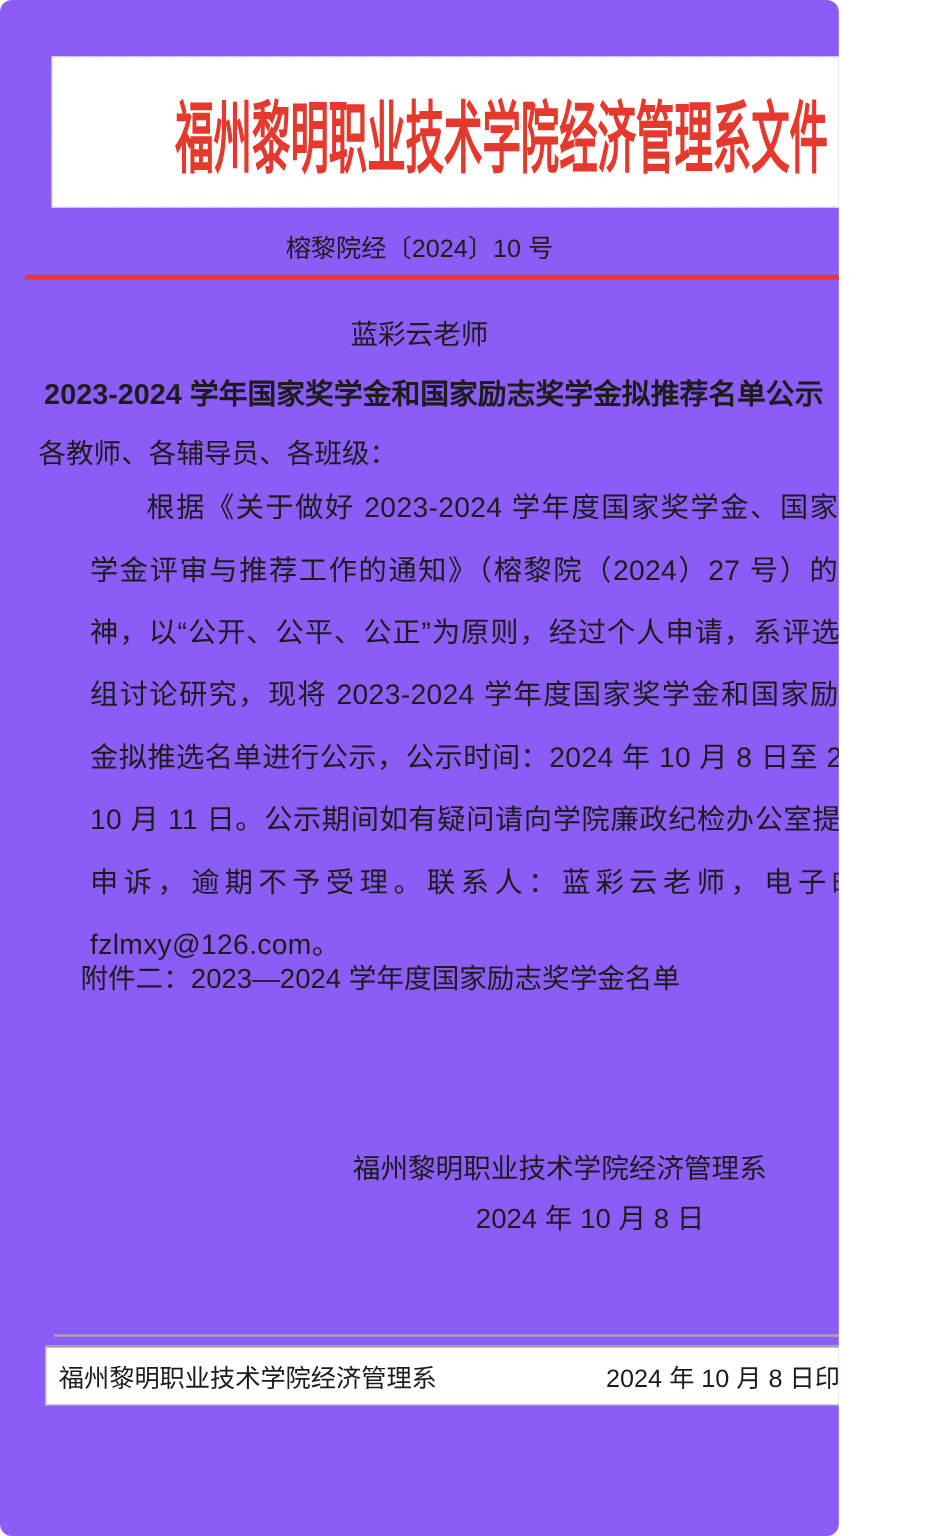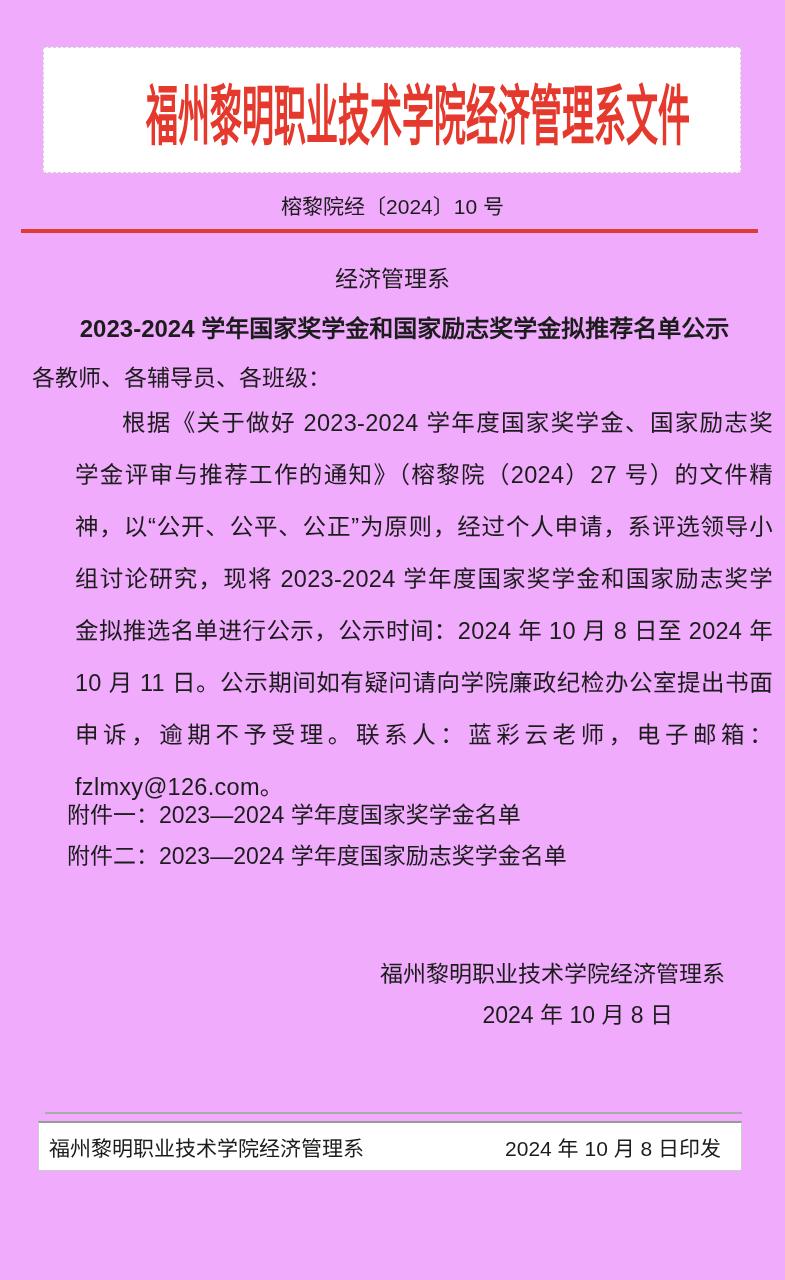--- a/index.html
+++ b/index.html
@@ -10,24 +10,25 @@
     --border-dark: #9a9a9a;
   }
   * { margin: 0; padding: 0; box-sizing: border-box; }
   html, body { background: #ffffff; }
   body {
     font-family: "Liberation Sans", sans-serif;
     color: var(--text-color);
   }
   .page {
     position: relative;
-    width: 785px;
+    width: 699px;
     height: 1280px;
-    background: #f0abfc;
+    background: #8b5cf6;
     overflow: hidden;
+    border-radius: 10px;
   }
 
   
   .header-box {
     position: absolute;
     top: 47px;
     left: 43px;
     width: 698px;
     height: 126px;
     border: 1px dashed #d4d4d4;
@@ -175,30 +176,29 @@
 <div class="page">
 
   <div class="header-box">
     <span class="header-title">福州黎明职业技术学院经济管理系文件</span>
   </div>
 
   <div class="doc-number">榕黎院经〔2024〕10 号</div>
 
   <div class="red-line"></div>
 
-  <div class="dept-title">经济管理系</div>
+  <div class="dept-title">蓝彩云老师</div>
 
   <div class="notice-title">2023-2024 学年国家奖学金和国家励志奖学金拟推荐名单公示</div>
 
   <div class="salutation">各教师、各辅导员、各班级：</div>
 
   <div class="body-paragraph">根据《关于做好 2023-2024 学年度国家奖学金、国家励志奖学金评审与推荐工作的通知》（榕黎院（2024）27 号）的文件精神，以“公开、公平、公正”为原则，经过个人申请，系评选领导小组讨论研究，现将 2023-2024 学年度国家奖学金和国家励志奖学金拟推选名单进行公示，公示时间：2024 年 10 月 8 日至 2024 年 10 月 11 日。公示期间如有疑问请向学院廉政纪检办公室提出书面申诉，逾期不予受理。联系人：蓝彩云老师，电子邮箱：fzlmxy@126.com。</div>
 
   <div class="attachments">
-    <div>附件一：2023—2024 学年度国家奖学金名单</div>
     <div>附件二：2023—2024 学年度国家励志奖学金名单</div>
   </div>
 
   <div class="sig-org">福州黎明职业技术学院经济管理系</div>
 
   <div class="sig-date">2024 年 10 月 8 日</div>
 
   <div class="footer-topline"></div>
 
   <div class="footer-box">

